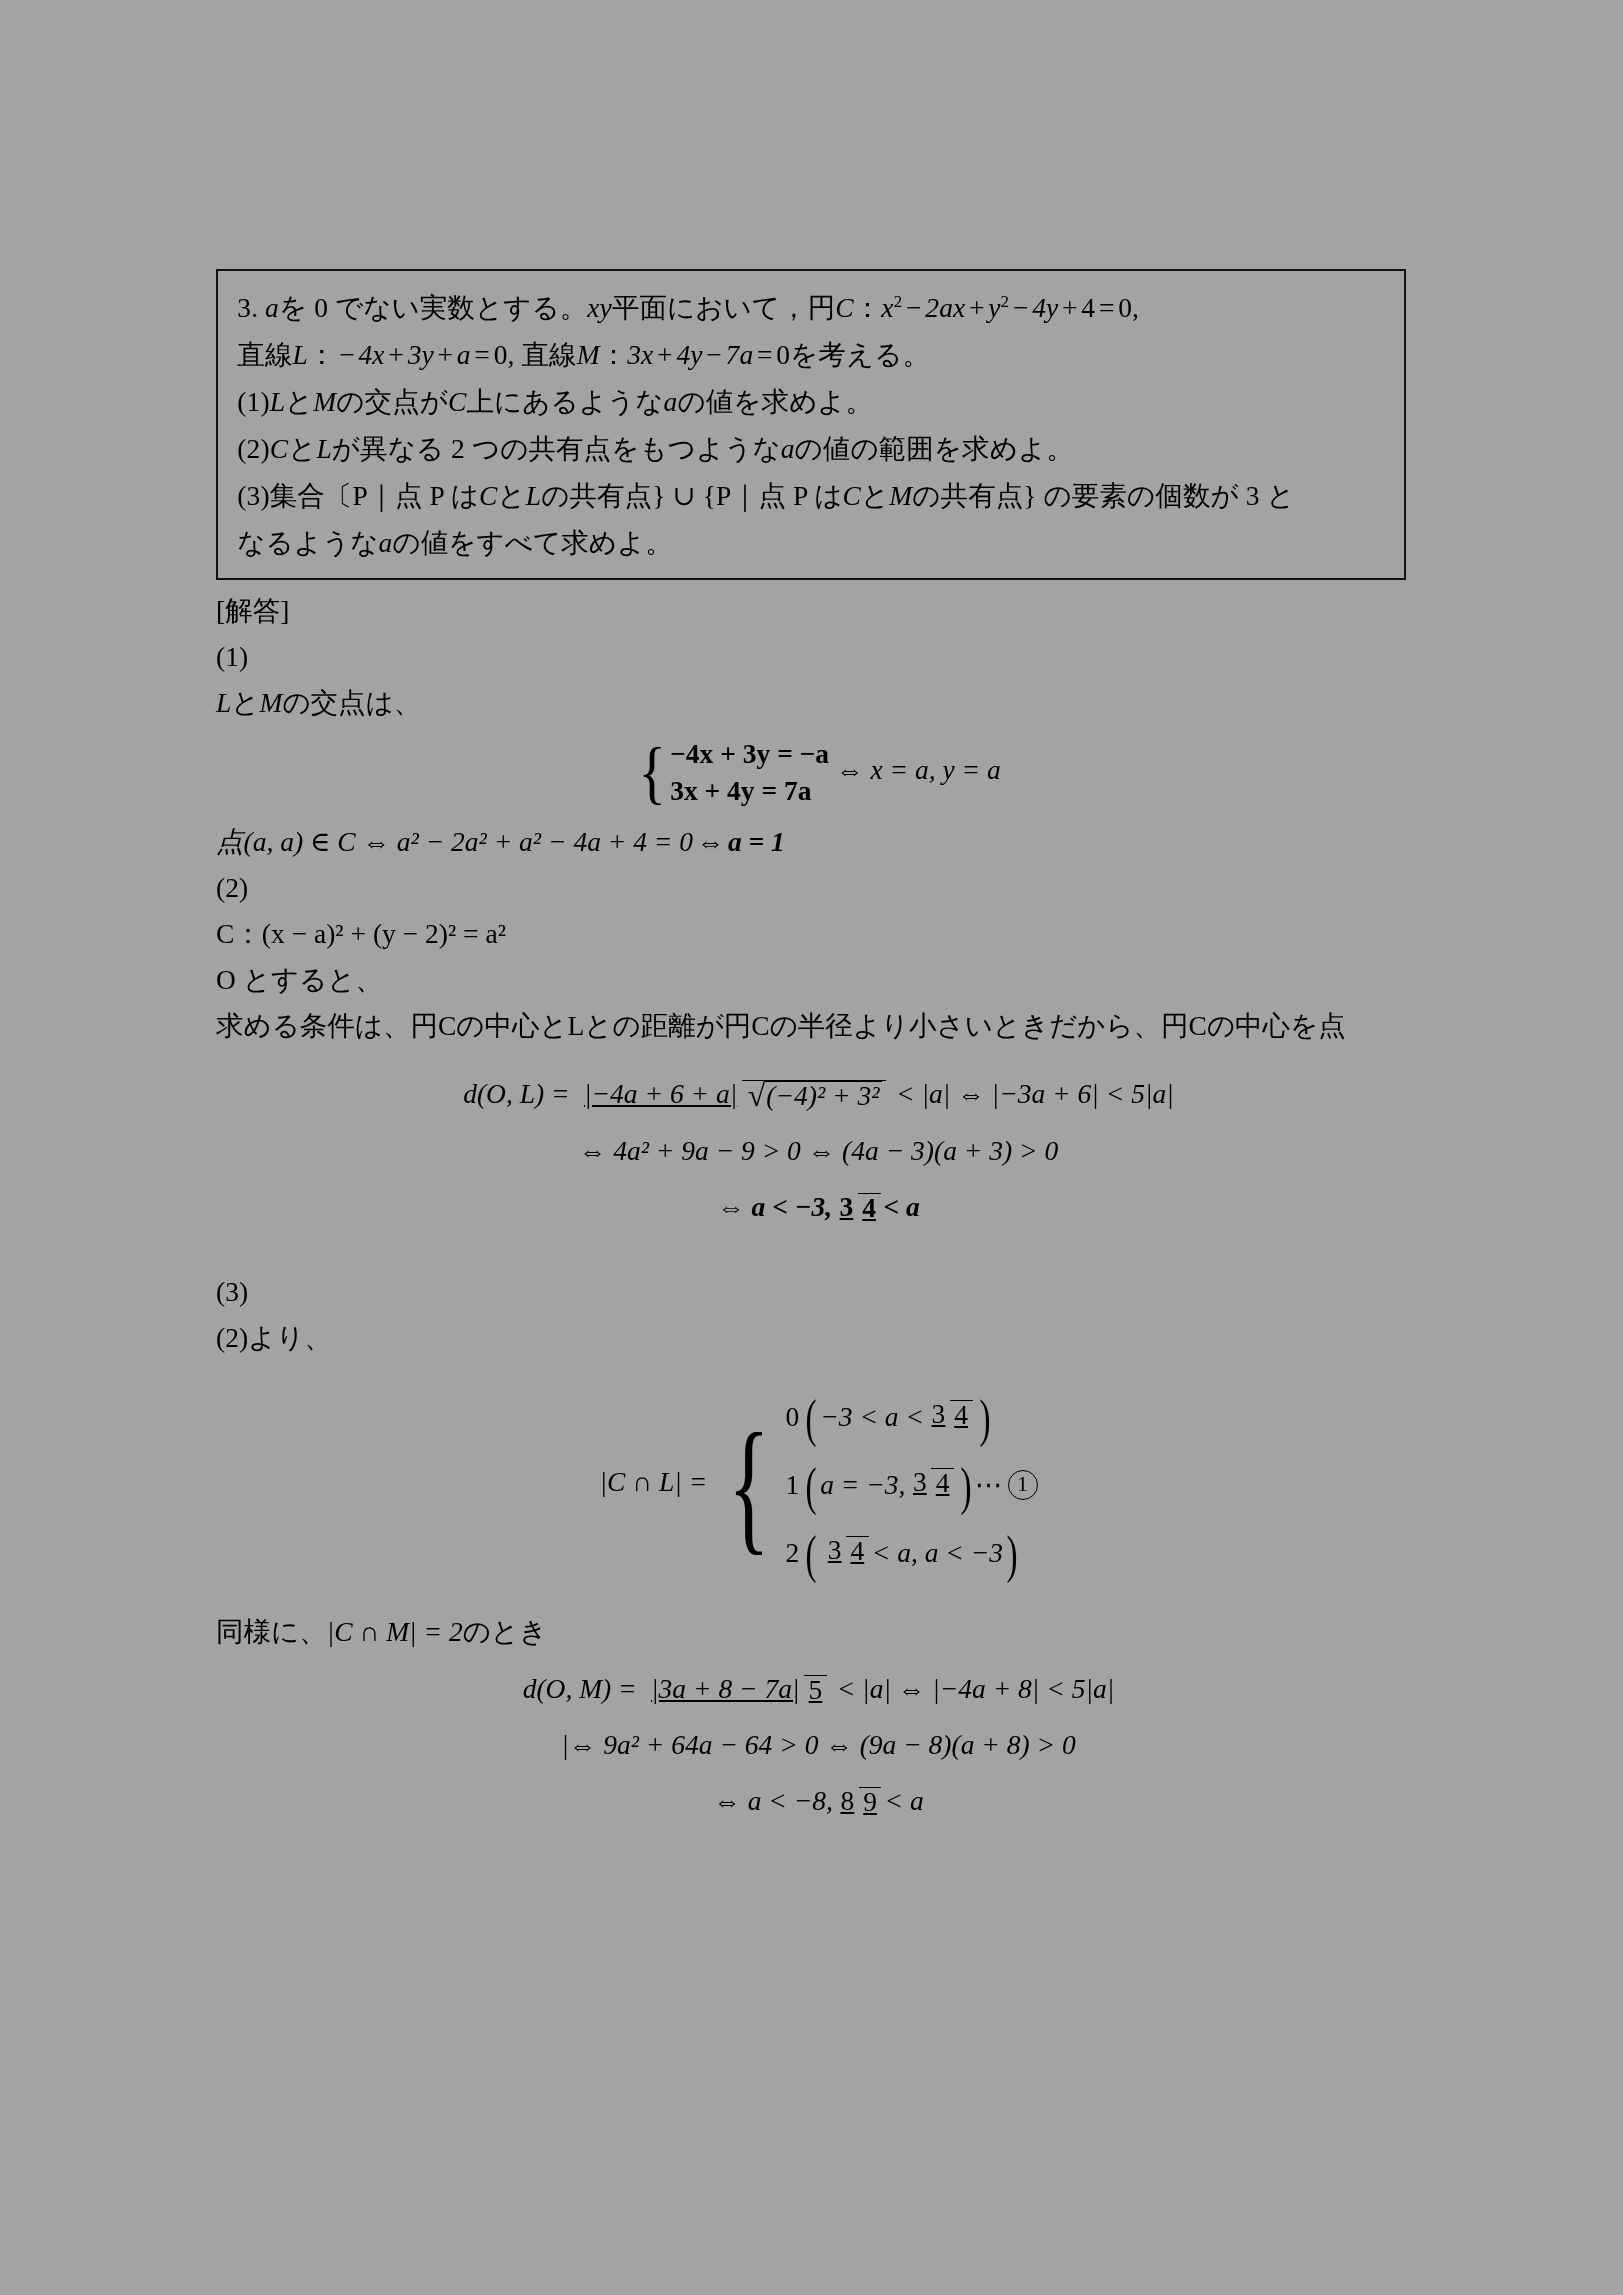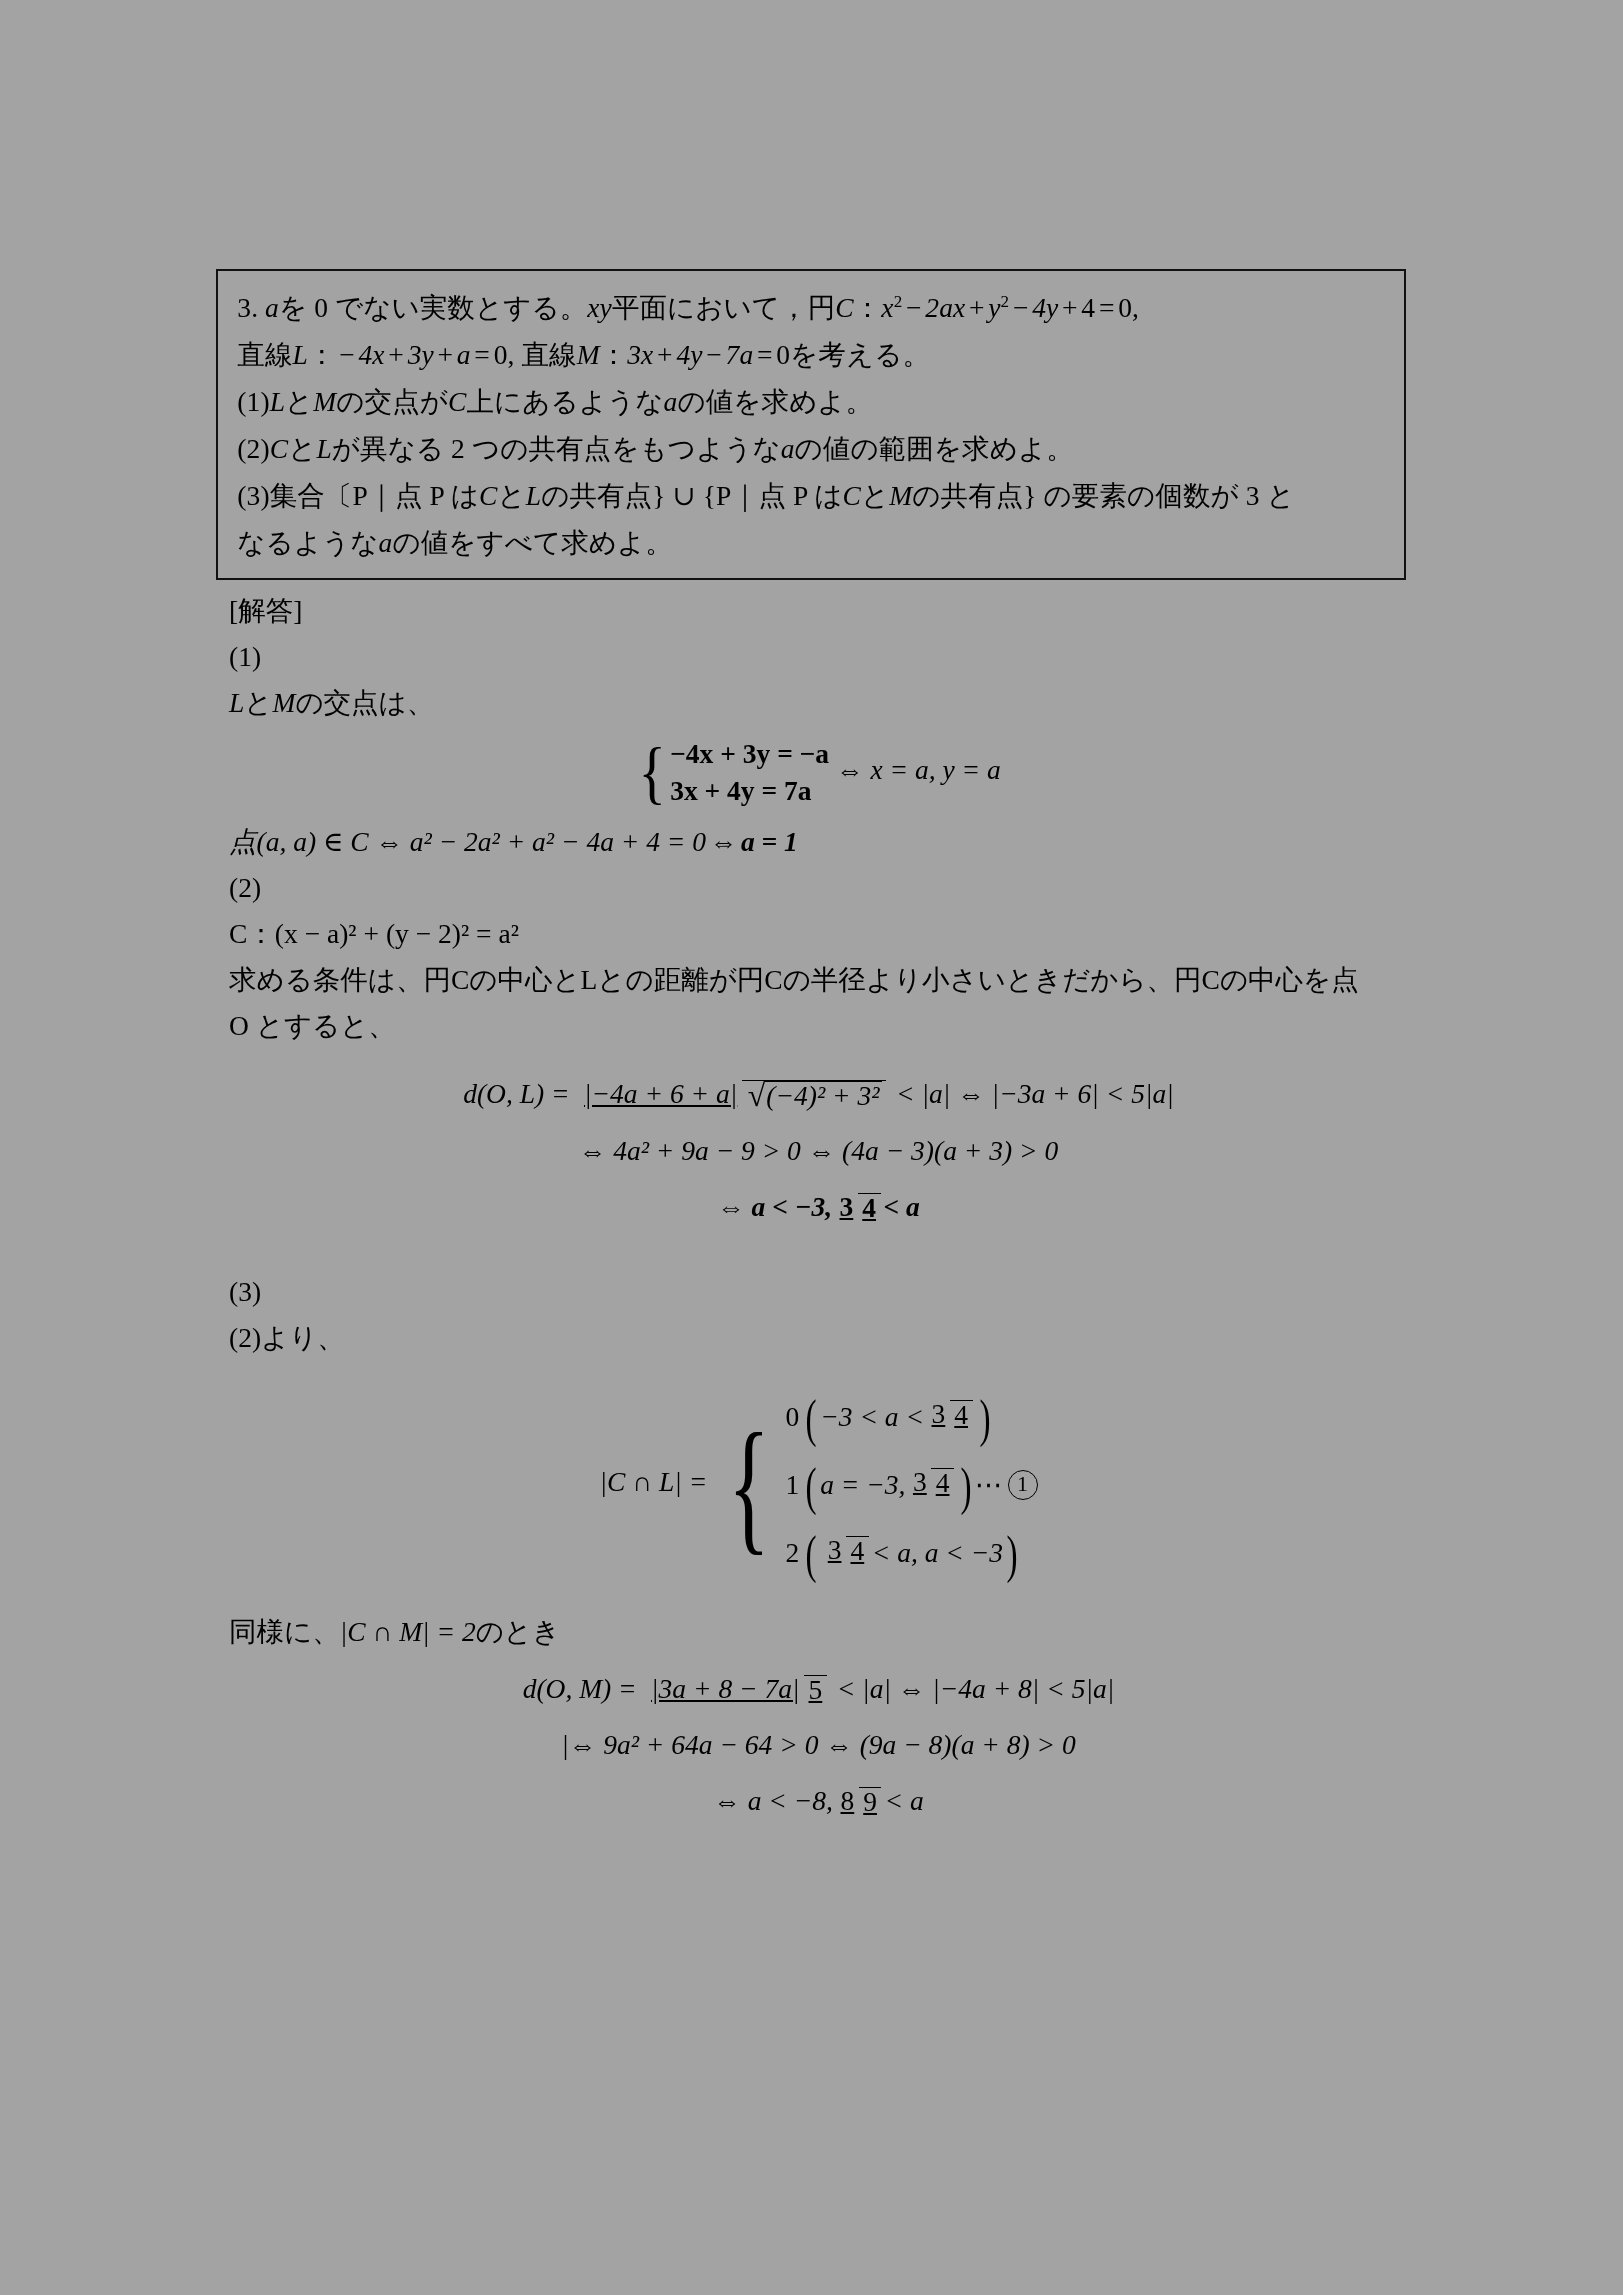--- a/index.html
+++ b/index.html
@@ -44,21 +44,20 @@
   .sol {
     position: absolute;
     left: 216px;
     top: 588px;
     width: 1205px;
   }
   .line {
     font-size: 27.5px;
     line-height: 46px;
     white-space: nowrap;
-    margin-left: 13px;
   }
   .spacer-sm { height: 10.4px; }
   .spacer-md { height: 22px; }
   .spacer-lg { height: 39px; }
   .eq-center {
     text-align: center;
     font-size: 27.5px;
     line-height: 46px;
   }
 
@@ -235,22 +234,22 @@
     <div class="spacer-sm"></div>
 
     <div class="line">
       <span class="mi">点(a, a) ∈ C ⇔ </span><span class="mi">a² − 2a² + a² − 4a + 4 = 0</span><span class="op">⇔</span><span class="mi bold">a = 1</span>
     </div>
 
     <div class="line">(2)</div>
 
     <div class="line">C：(x − a)² + (y − 2)² = a²</div>
 
+    <div class="line">O とすると、</div>
     <div class="line">求める条件は、円Cの中心とLとの距離が円Cの半径より小さいときだから、円Cの中心を点</div>
-    <div class="line">O とすると、</div>
 
     <div class="spacer-md"></div>
 
     <div class="eq-center tall">
       <span class="mi">d(O, L) =</span>
       <span class="frac">
         <span class="num mi">|−4a + 6 + a|</span>
         <span class="den">
           <span class="sqrt"><span class="rad mi">(−4)² + 3²</span></span>
         </span>

